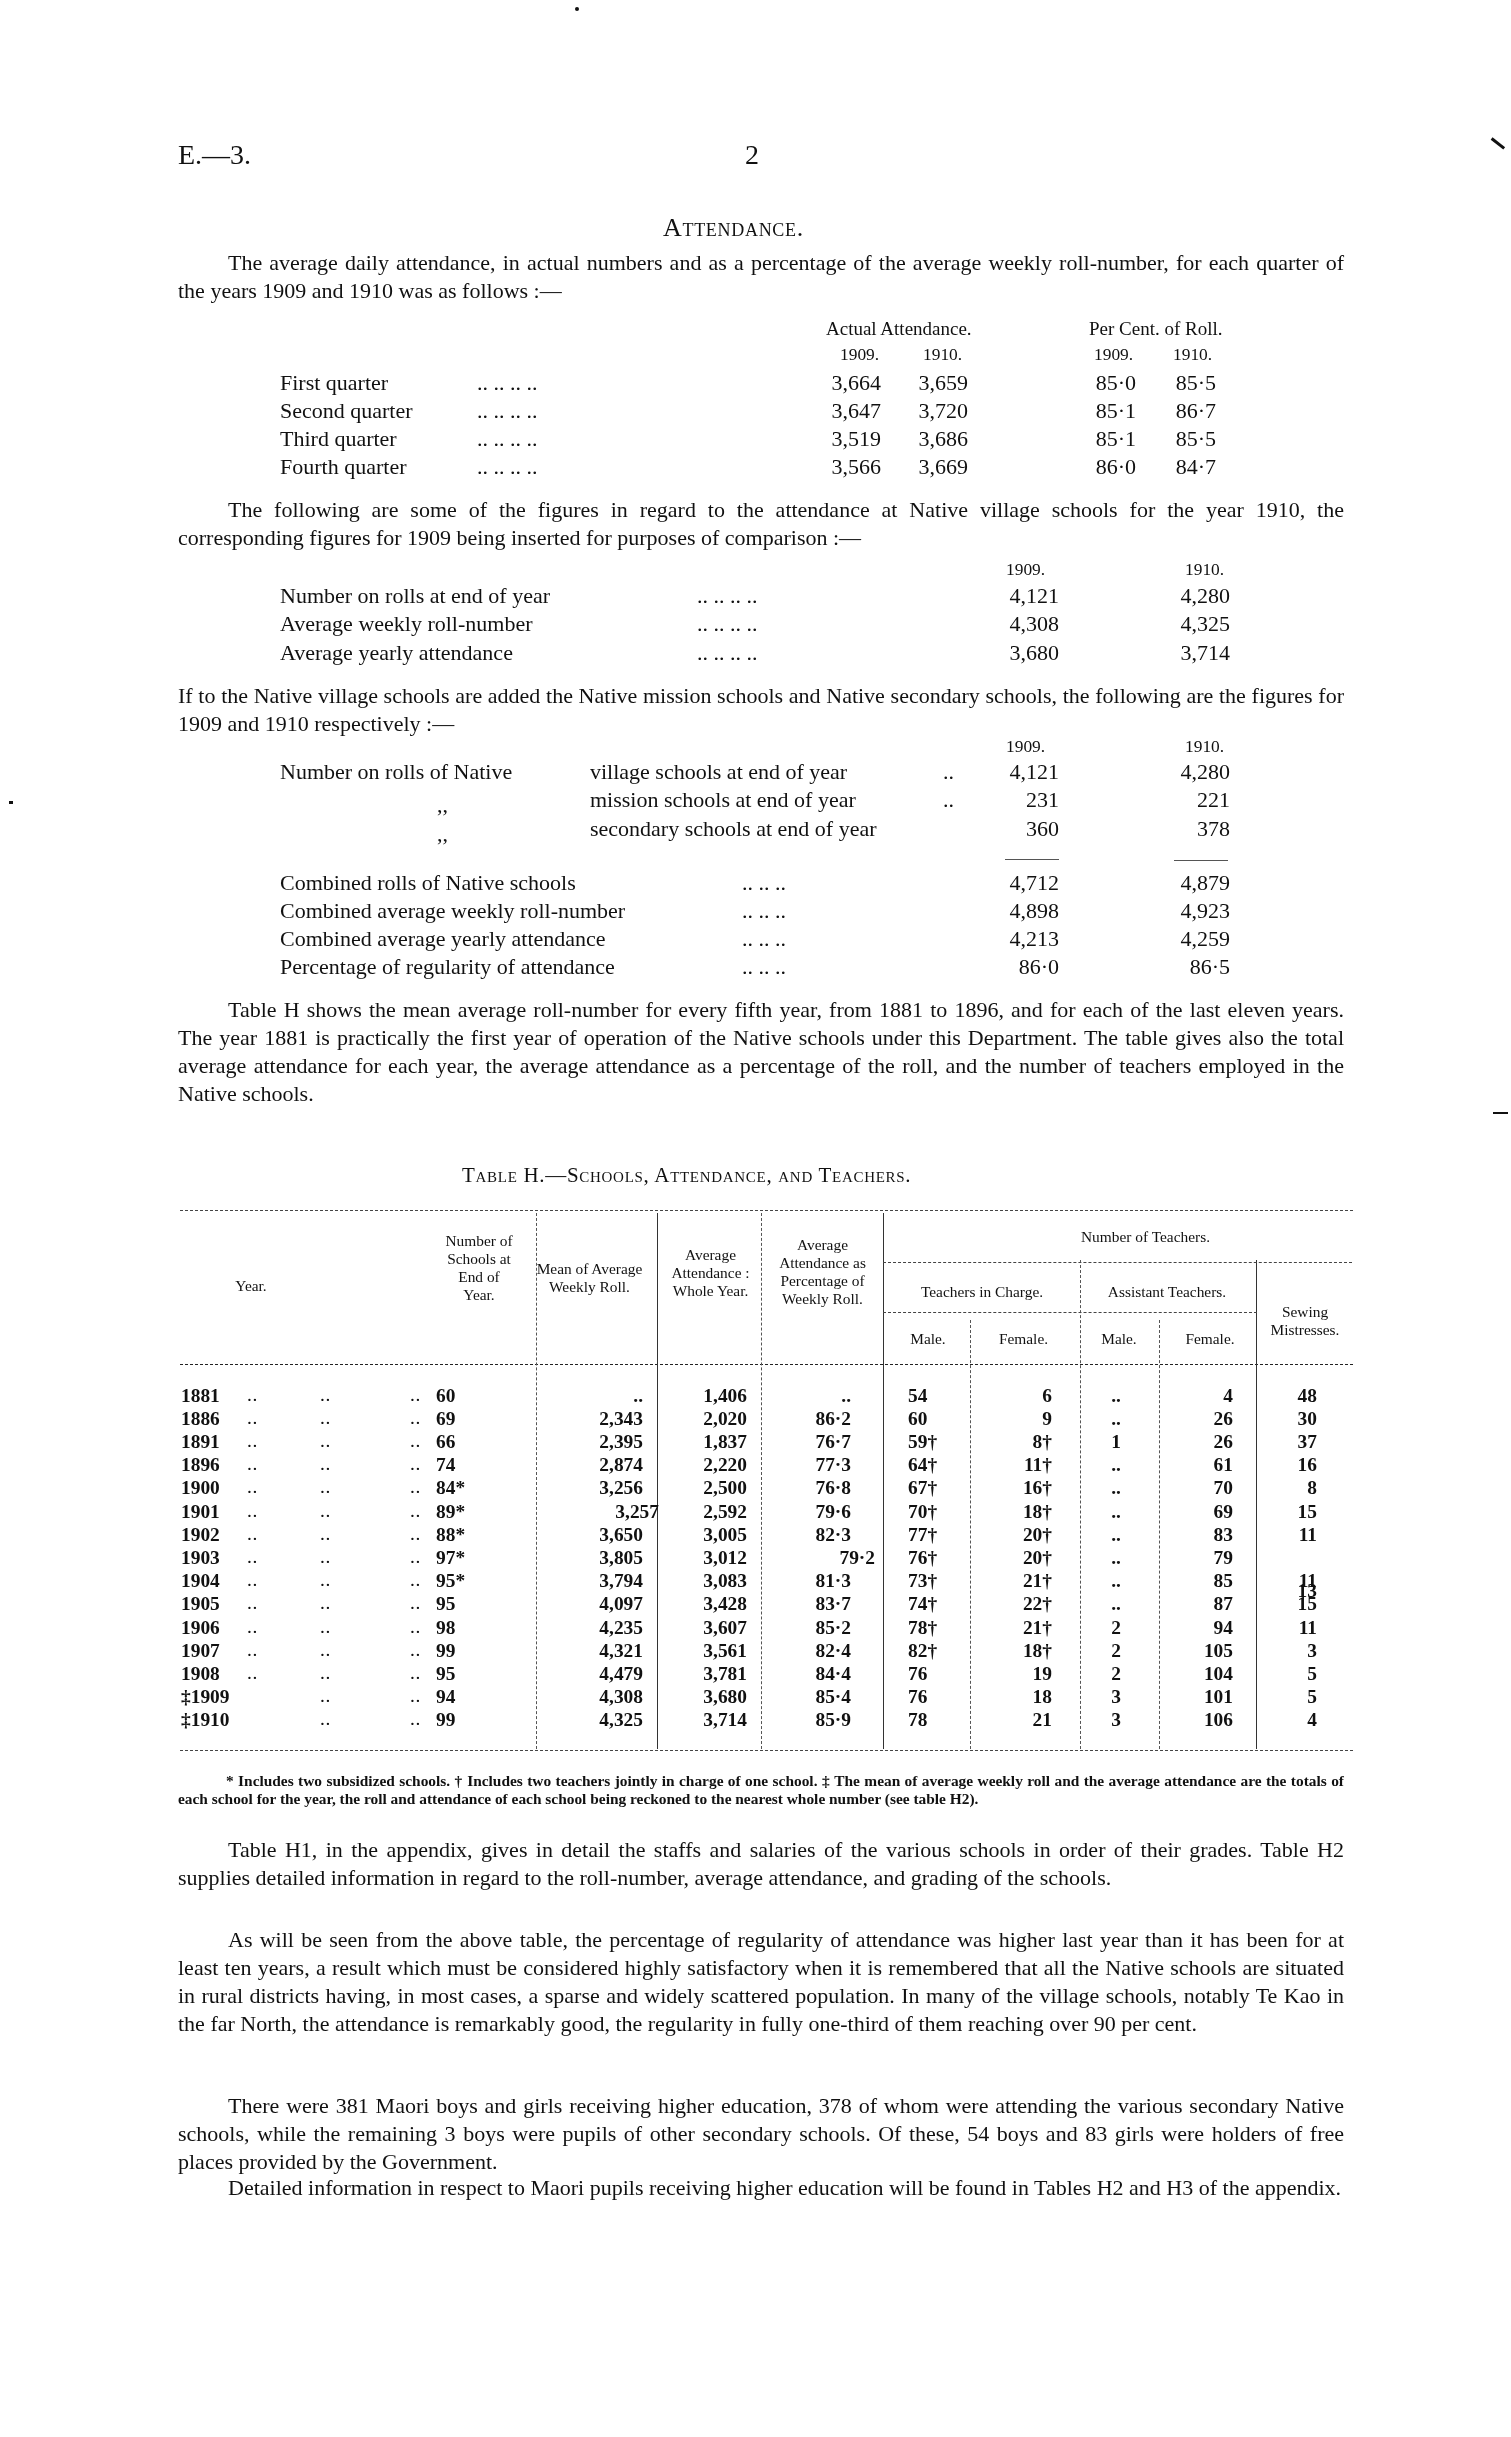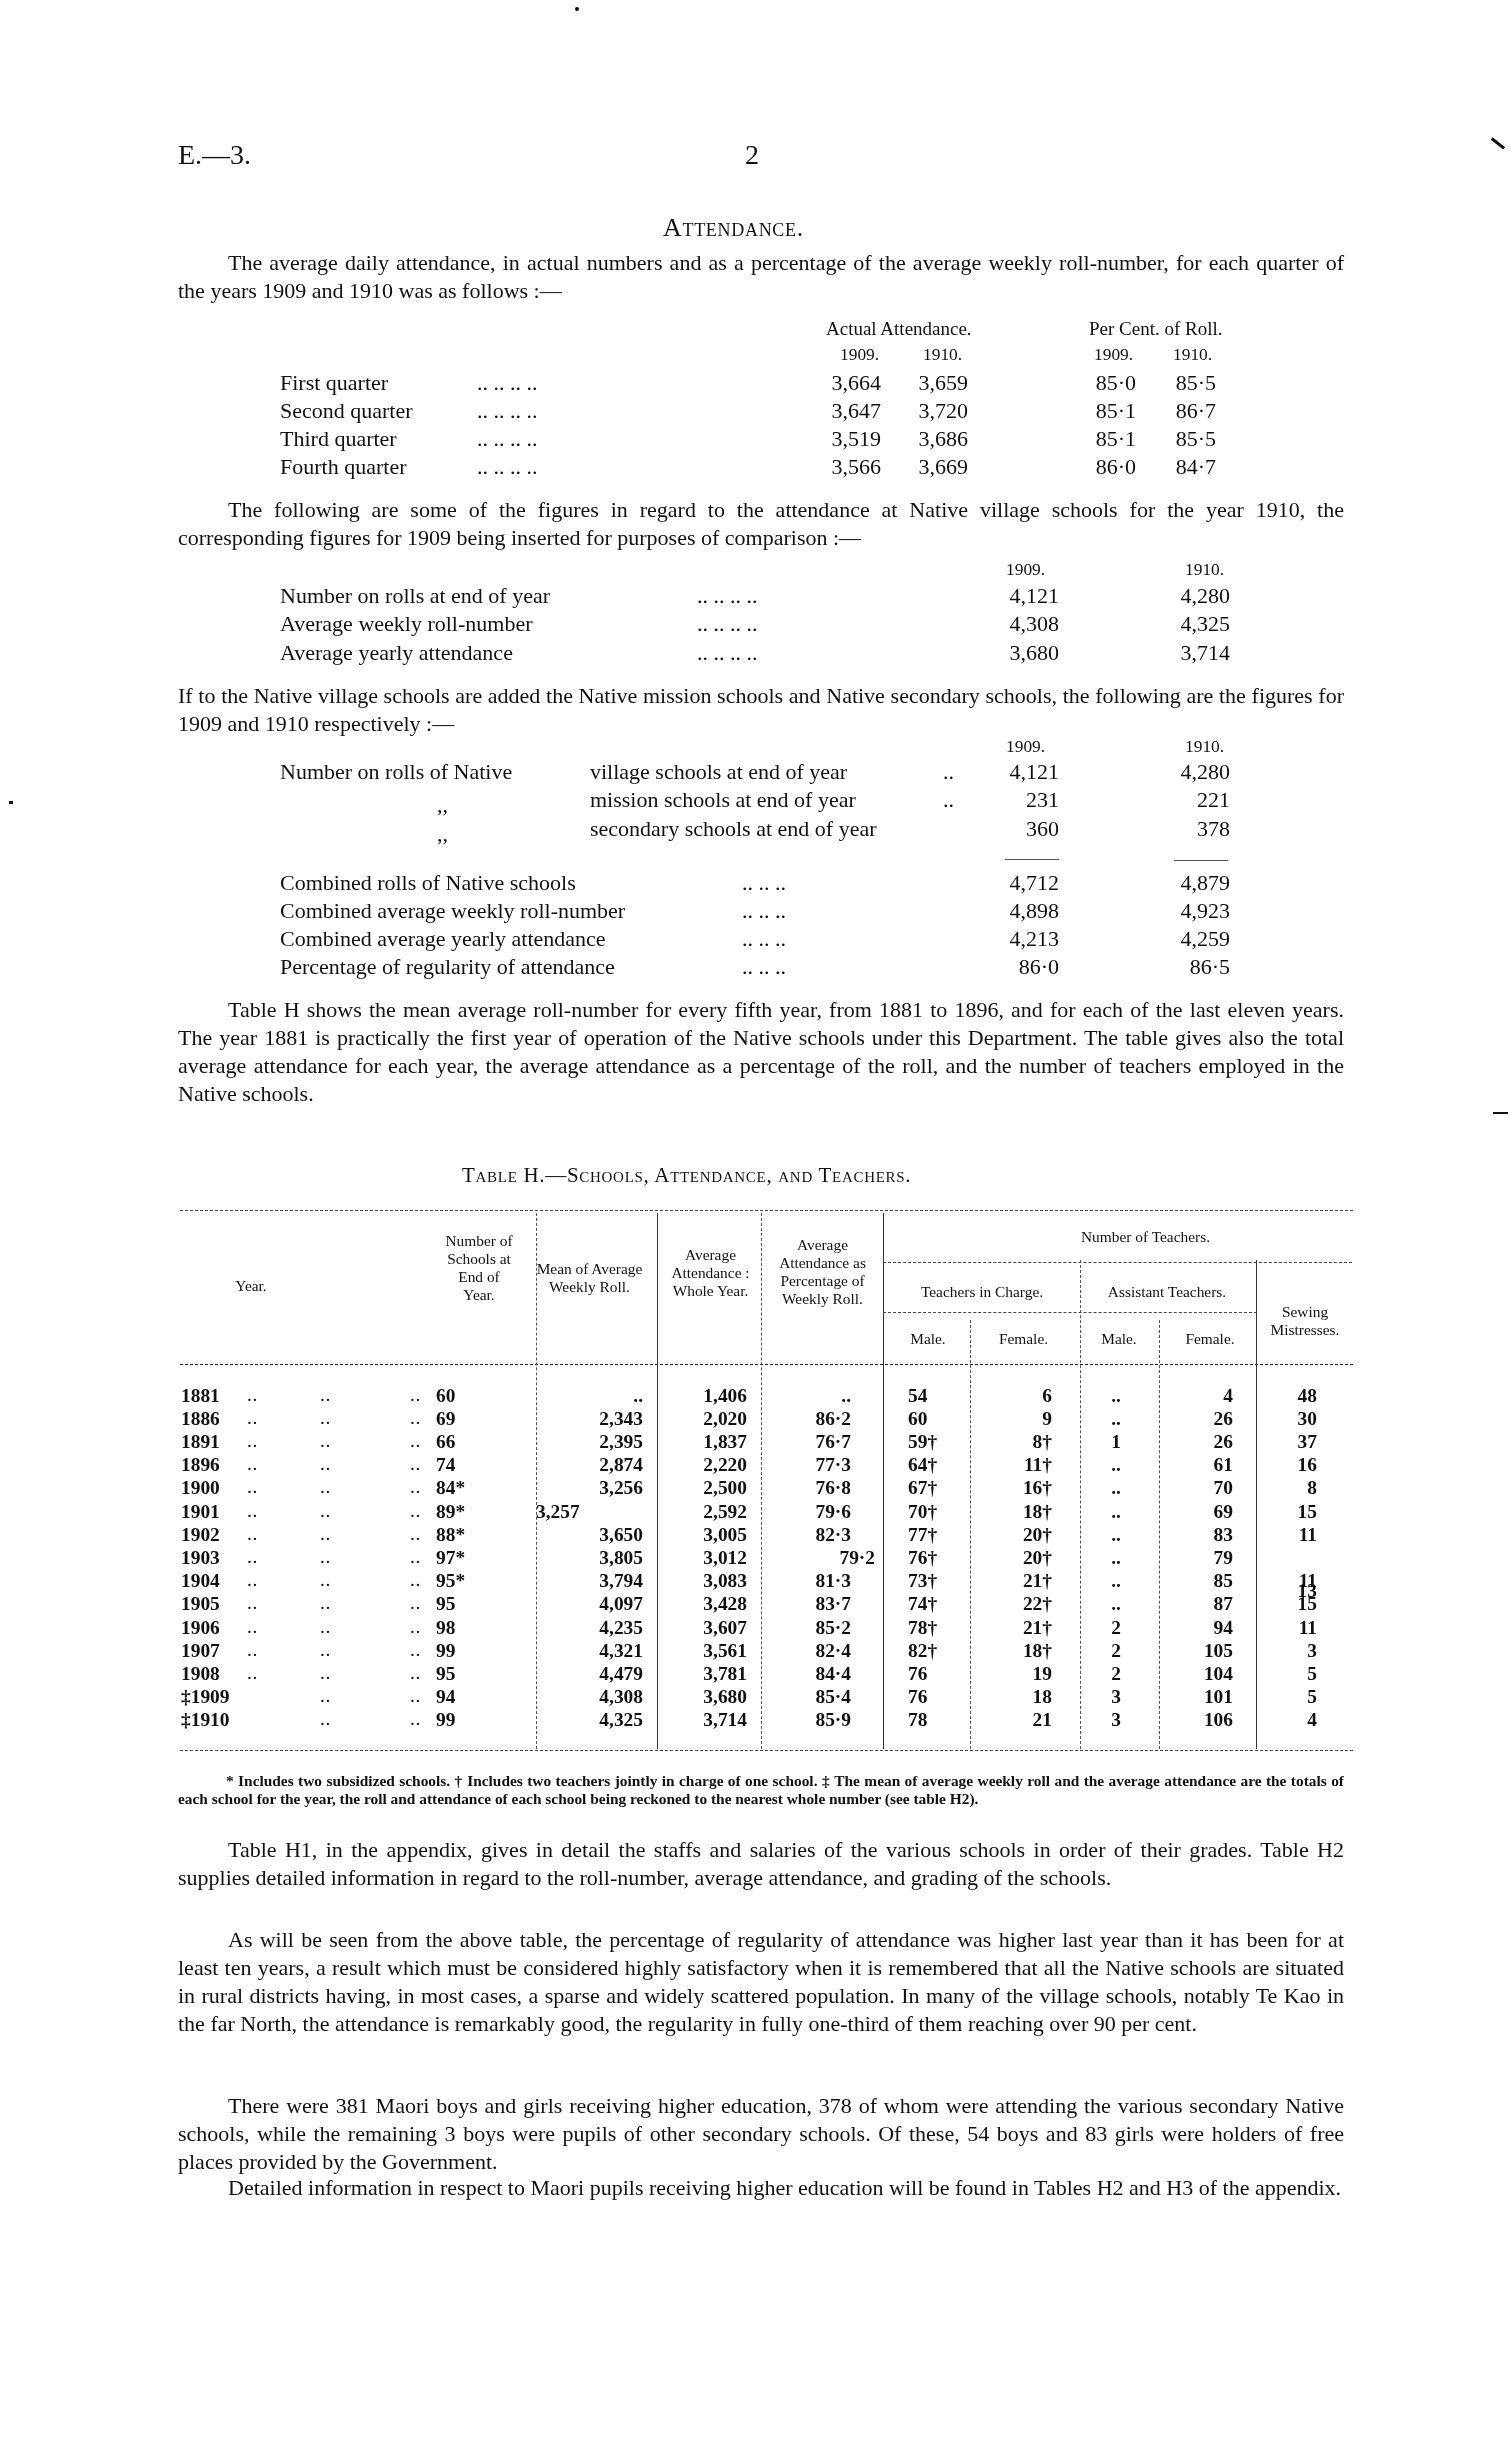--- a/index.html
+++ b/index.html
@@ -276,21 +276,21 @@
         <div class="cell" style="left:1086px;top:1476px;width:60px;text-align:center;">..</div>
         <div class="cell" style="left:1169px;top:1476px;width:64px;text-align:right;">70</div>
         <div class="cell" style="left:1260px;top:1476px;width:57px;text-align:right;">8</div>
       </div>
       <div class="" style="">
         <div class="cell year" style="left:181px;top:1500px;">1901</div>
         <div class="dots" style="left:247px;top:1500px;">..</div>
         <div class="dots" style="left:320px;top:1500px;">..</div>
         <div class="dots" style="left:410px;top:1500px;">..</div>
         <div class="cell" style="left:436px;top:1500px;width:47px;text-align:left;">89*</div>
-        <div class="cell" style="left:536px;top:1500px;width:87px;text-align:left;">3,257</div>
+        <div class="cell" style="left:572px;top:1500px;width:87px;text-align:right;">3,257</div>
         <div class="cell" style="left:670px;top:1500px;width:77px;text-align:right;">2,592</div>
         <div class="cell" style="left:784px;top:1500px;width:67px;text-align:right;">79·6</div>
         <div class="cell" style="left:908px;top:1500px;width:54px;text-align:left;">70†</div>
         <div class="cell" style="left:972px;top:1500px;width:80px;text-align:right;">18†</div>
         <div class="cell" style="left:1086px;top:1500px;width:60px;text-align:center;">..</div>
         <div class="cell" style="left:1169px;top:1500px;width:64px;text-align:right;">69</div>
         <div class="cell" style="left:1260px;top:1500px;width:57px;text-align:right;">15</div>
       </div>
       <div class="" style="">
         <div class="cell year" style="left:181px;top:1523px;">1902</div>

